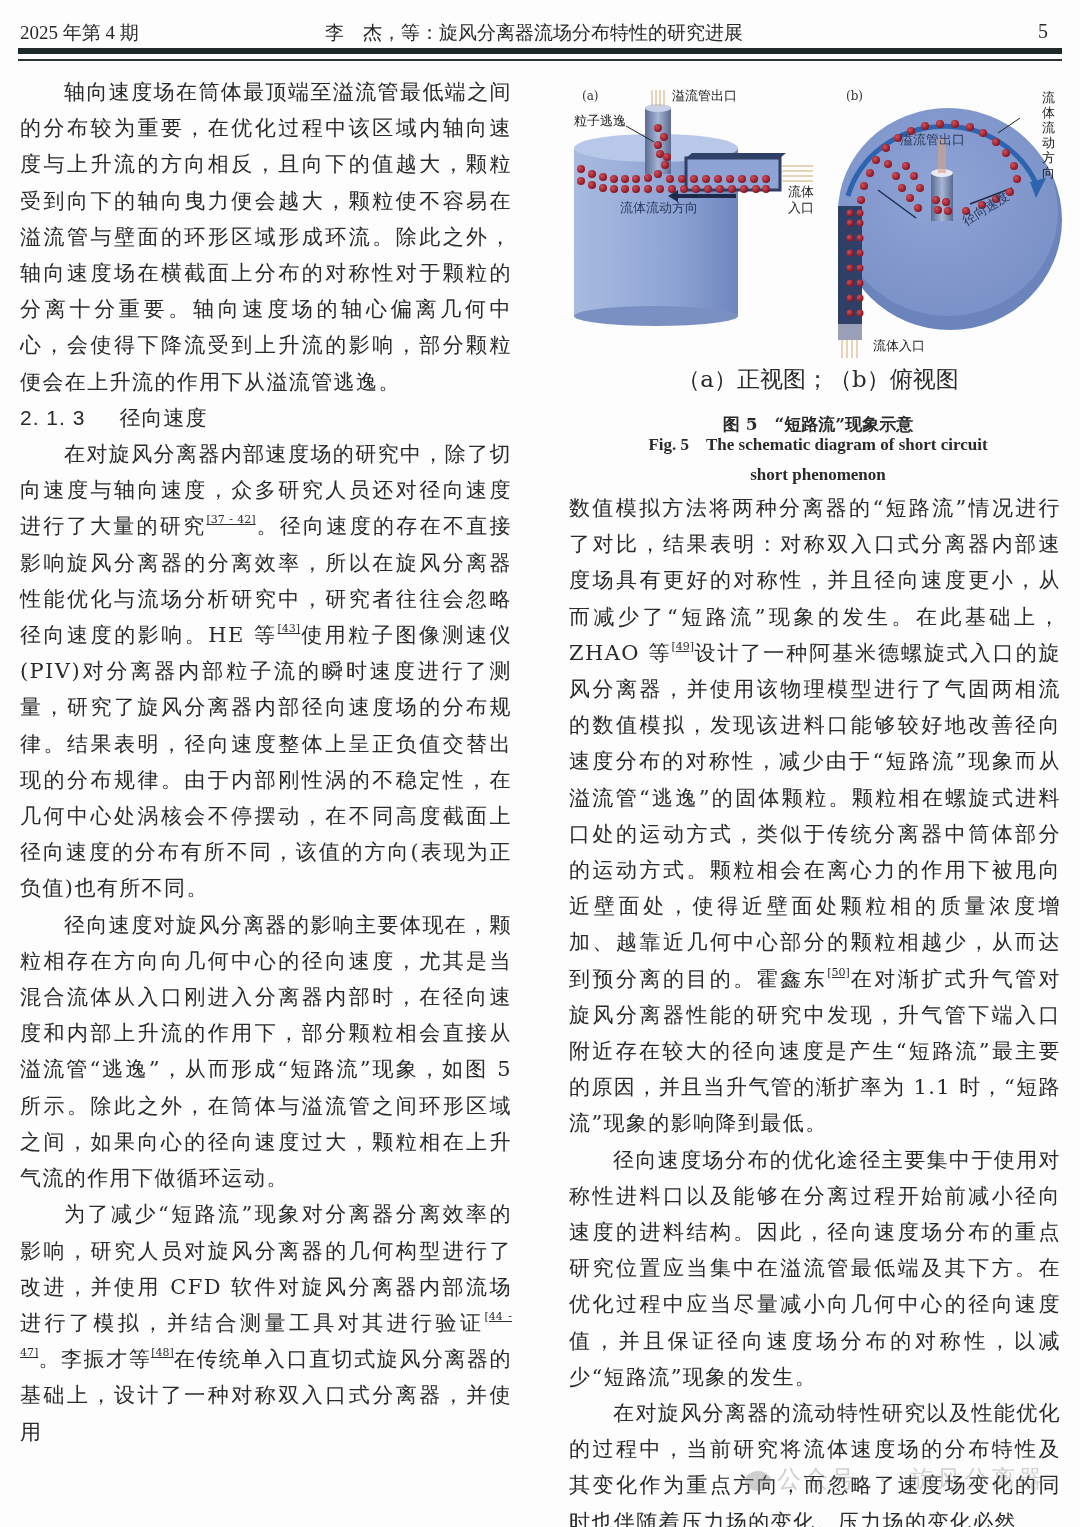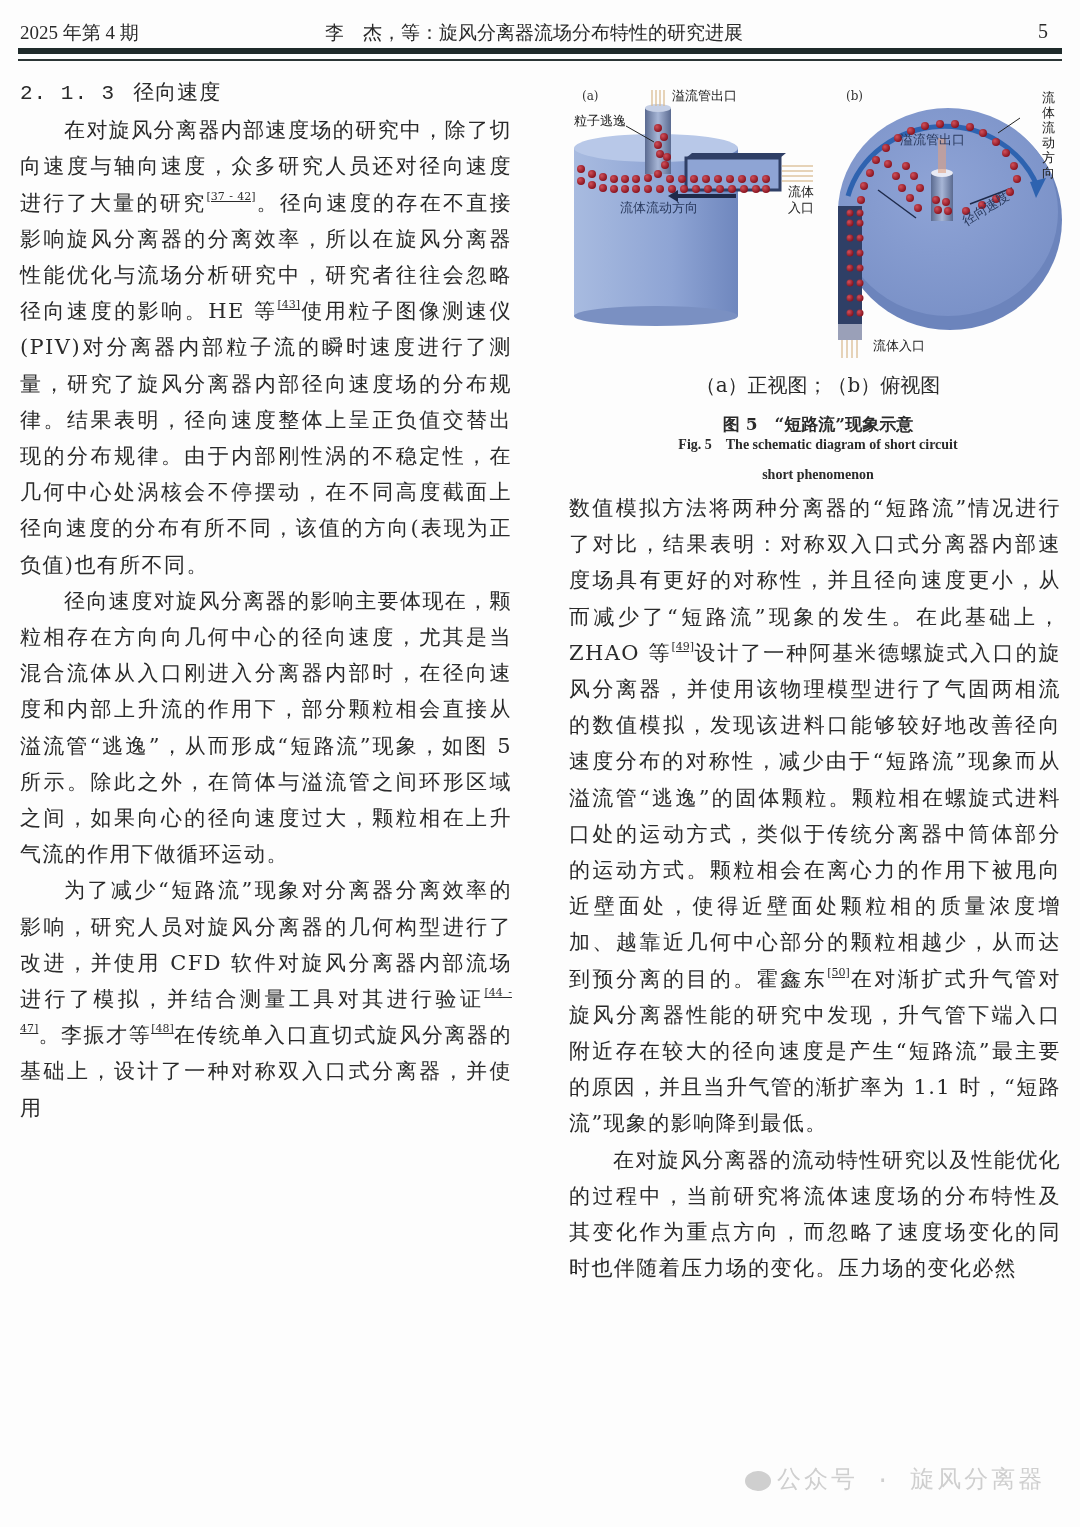--- a/index.html
+++ b/index.html
@@ -11,45 +11,46 @@
   .hdr-right { position:absolute; left:1038px; top:20px; font-size:20px; font-family:"Liberation Serif","DejaVu Serif",serif; }
   .rule-thick { position:absolute; left:18px; width:1044px; top:48px; height:6px; background:#1e2a2a; }
   .rule-thin { position:absolute; left:18px; width:1044px; top:59px; height:2px; background:#2b3535; }
 
   .col { position:absolute; font-size:21px; line-height:36.2px; letter-spacing:1.4px; text-align:justify; }
   .col-left { left:20px; top:74px; width:492px; }
   .col-right { left:569px; top:490px; width:492px; }
   .col p { margin:0; }
   .indent { text-indent:44px; }
   .sec { letter-spacing:1px; }
-  .sec .num { font-family:Liberation Mono, monospace; margin-right:18px; }
+  .sec .num { font-family:Liberation Sans, sans-serif; margin-right:34px; }
   .sec .title { font-family:"DejaVu Serif",serif; }
   sup { font-size:11px; line-height:0; vertical-align:10px; letter-spacing:0;text-decoration:underline; }
 
   .figure { position:absolute; left:568px; top:78px; width:500px; height:290px; }
   .fig-caption { position:absolute; left:568px; width:500px; text-align:center; color:#2a2a2a; }
-  .cap-sub { top:372px; font-size:20px; }
+  .cap-sub { top:364px; font-size:23px; }
   .cap-cn { top:413px; font-size:17px; font-weight:bold; }
-  .cap-en { top:430px; font-size:14px; font-weight:bold; line-height:30px; font-family:"Liberation Serif",serif; }
+  .cap-en { top:430px; font-size:17px; font-weight:bold; line-height:30px; font-family:"Liberation Serif",serif; }
 
   .watermark { position:absolute; left:745px; top:1463px; font-size:24px; color:rgba(120,120,120,0.35); letter-spacing:3px; font-family:Liberation Mono, monospace; }
   .wm-icon { display:inline-block; width:26px; height:20px; border-radius:50%; background:rgba(120,120,120,0.35); margin-right:6px; vertical-align:middle; }
 </style>
 </head>
 <body>
 
 <div class="hdr">
   <span class="hdr-left">2025 年第 4 期</span>
   <span class="hdr-center">李　杰，等：旋风分离器流场分布特性的研究进展</span>
   <span class="hdr-right">5</span>
   <div class="rule-thick"></div>
   <div class="rule-thin"></div>
 </div>
 
 <div class="col col-left">
+  <p class="indent">轴向速度场在筒体最顶端至溢流管最低端之间的分布较为重要，在优化过程中该区域内轴向速度与上升流的方向相反，且向下的值越大，颗粒受到向下的轴向曳力便会越大，颗粒使不容易在溢流管与壁面的环形区域形成环流。除此之外，轴向速度场在横截面上分布的对称性对于颗粒的分离十分重要。轴向速度场的轴心偏离几何中心，会使得下降流受到上升流的影响，部分颗粒便会在上升流的作用下从溢流管逃逸。</p>
   <p class="sec">
     <span class="num">2. 1. 3</span><span class="title">径向速度</span>
   </p>
   <p class="indent"><span>在对旋风分离器内部速度场的研究中，除了切向速度与轴向速度，众多研究人员还对径向速度进行了大量的研究</span><sup>[37 - 42]</sup><span>。径向速度的存在不直接影响旋风分离器的分离效率，所以在旋风分离器性能优化与流场分析研究中，研究者往往会忽略径向速度的影响。HE 等</span><sup>[43]</sup><span>使用粒子图像测速仪(PIV)对分离器内部粒子流的瞬时速度进行了测量，研究了旋风分离器内部径向速度场的分布规律。结果表明，径向速度整体上呈正负值交替出现的分布规律。由于内部刚性涡的不稳定性，在几何中心处涡核会不停摆动，在不同高度截面上径向速度的分布有所不同，该值的方向(表现为正负值)也有所不同。</span></p>
   <p class="indent">径向速度对旋风分离器的影响主要体现在，颗粒相存在方向向几何中心的径向速度，尤其是当混合流体从入口刚进入分离器内部时，在径向速度和内部上升流的作用下，部分颗粒相会直接从溢流管“逃逸”，从而形成“短路流”现象，如图 5 所示。除此之外，在筒体与溢流管之间环形区域之间，如果向心的径向速度过大，颗粒相在上升气流的作用下做循环运动。</p>
   <p class="indent"><span>为了减少“短路流”现象对分离器分离效率的影响，研究人员对旋风分离器的几何构型进行了改进，并使用 CFD 软件对旋风分离器内部流场进行了模拟，并结合测量工具对其进行验证</span><sup>[44 - 47]</sup><span>。李振才等</span><sup>[48]</sup><span>在传统单入口直切式旋风分离器的基础上，设计了一种对称双入口式分离器，并使用</span></p>
 </div>
 
 <div class="figure">
   <svg width="500" height="290" viewBox="0 0 500 290" xmlns="http://www.w3.org/2000/svg">
@@ -235,16 +236,17 @@
 
 <div class="fig-caption cap-sub">（a）正视图；（b）俯视图</div>
 <div class="fig-caption cap-cn">图 5　“短路流”现象示意</div>
 <div class="fig-caption cap-en">
   <div>Fig. 5　The schematic diagram of short circuit</div>
   <div>short phenomenon</div>
 </div>
 
 <div class="col col-right">
   <p><span>数值模拟方法将两种分离器的“短路流”情况进行了对比，结果表明：对称双入口式分离器内部速度场具有更好的对称性，并且径向速度更小，从而减少了“短路流”现象的发生。在此基础上，ZHAO 等</span><sup>[49]</sup><span>设计了一种阿基米德螺旋式入口的旋风分离器，并使用该物理模型进行了气固两相流的数值模拟，发现该进料口能够较好地改善径向速度分布的对称性，减少由于“短路流”现象而从溢流管“逃逸”的固体颗粒。颗粒相在螺旋式进料口处的运动方式，类似于传统分离器中筒体部分的运动方式。颗粒相会在离心力的作用下被甩向近壁面处，使得近壁面处颗粒相的质量浓度增加、越靠近几何中心部分的颗粒相越少，从而达到预分离的目的。霍鑫东</span><sup>[50]</sup><span>在对渐扩式升气管对旋风分离器性能的研究中发现，升气管下端入口附近存在较大的径向速度是产生“短路流”最主要的原因，并且当升气管的渐扩率为 1.1 时，“短路流”现象的影响降到最低。</span></p>
+  <p class="indent">径向速度场分布的优化途径主要集中于使用对称性进料口以及能够在分离过程开始前减小径向速度的进料结构。因此，径向速度场分布的重点研究位置应当集中在溢流管最低端及其下方。在优化过程中应当尽量减小向几何中心的径向速度值，并且保证径向速度场分布的对称性，以减少“短路流”现象的发生。</p>
   <p class="indent">在对旋风分离器的流动特性研究以及性能优化的过程中，当前研究将流体速度场的分布特性及其变化作为重点方向，而忽略了速度场变化的同时也伴随着压力场的变化。压力场的变化必然</p>
 </div>
 
 <div class="watermark"><span class="wm-icon"></span><span>公众号 · 旋风分离器</span></div>
 
 </body></html>

